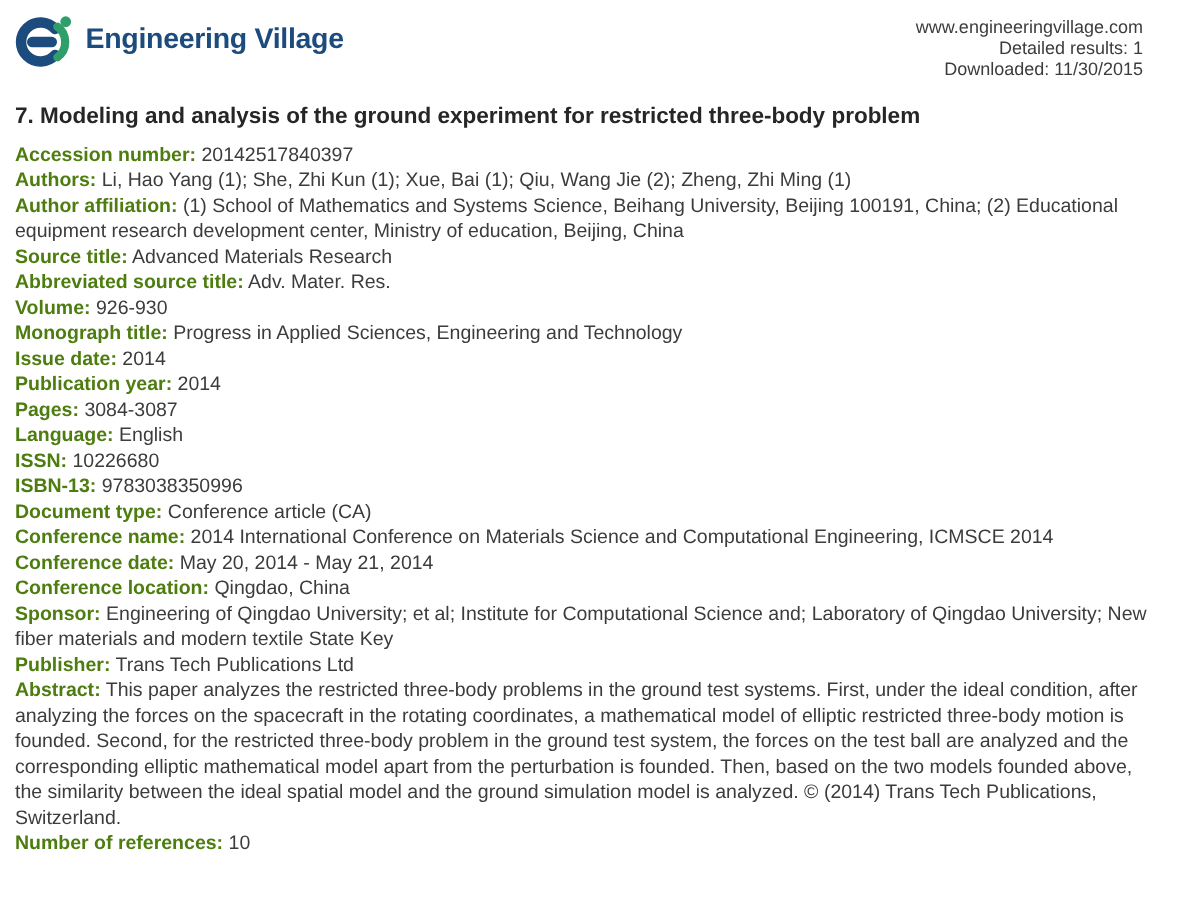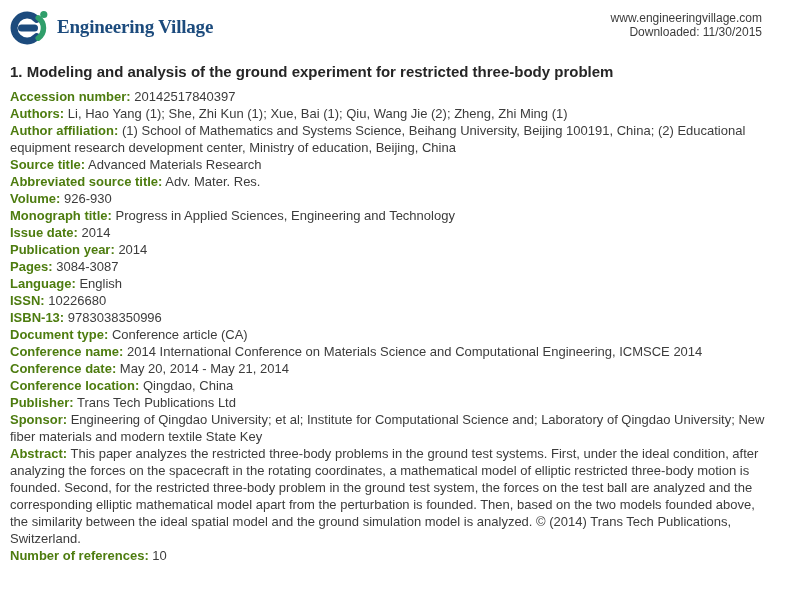--- a/index.html
+++ b/index.html
@@ -21,21 +21,20 @@
     padding: 7px 38px 0 10px;
   }
   .logo { display: flex; align-items: center; gap: 7px; }
   .logo-mark { width: 40px; height: 40px; display: block; }
   .logo-text {
     color: #1c4b7d;
     font-weight: bold;
     font-size: 19px;
     letter-spacing: -0.2px;
     white-space: nowrap;
-    font-family: Liberation Serif, serif;
   }
   .header-meta {
     text-align: right;
     font-size: 12px;
     line-height: 14px;
     color: #3c3c3c;
     padding-top: 4px;
   }
 
   
@@ -70,44 +69,45 @@
         <line x1="11.5" y1="21" x2="24.5" y2="21" stroke="#1c4b7d" stroke-width="7" stroke-linecap="round"></line>
 
         <path d="M 28.2 10.8 A 12.5 12.5 0 0 1 28.2 31.2" fill="none" stroke="#2f9e6a" stroke-width="5.5" stroke-linecap="round"></path>
 
         <circle cx="33.8" cy="7.5" r="3.6" fill="#2f9e6a"></circle>
       </svg>
       <span class="logo-text">Engineering Village</span>
     </div>
     <div class="header-meta">
       <div>www.engineeringvillage.com</div>
+      <div>Detailed results: 1</div>
       <div>Downloaded: 11/30/2015</div>
     </div>
   </div>
 
   <div class="record">
-    <h1 class="record-title">1. Modeling and analysis of the ground experiment for restricted three-body problem</h1>
+    <h1 class="record-title">7. Modeling and analysis of the ground experiment for restricted three-body problem</h1>
     <div id="record-fields">
         <p class="field"><span class="field-label">Accession number</span> <span class="field-value">20142517840397</span></p>
         <p class="field"><span class="field-label">Authors</span> <span class="field-value">Li, Hao Yang (1); She, Zhi Kun (1); Xue, Bai (1); Qiu, Wang Jie (2); Zheng, Zhi Ming (1)</span></p>
         <p class="field"><span class="field-label">Author affiliation</span> <span class="field-value">(1) School of Mathematics and Systems Science, Beihang University, Beijing 100191, China; (2) Educational equipment research development center, Ministry of education, Beijing, China</span></p>
         <p class="field"><span class="field-label">Source title</span> <span class="field-value">Advanced Materials Research</span></p>
         <p class="field"><span class="field-label">Abbreviated source title</span> <span class="field-value">Adv. Mater. Res.</span></p>
         <p class="field"><span class="field-label">Volume</span> <span class="field-value">926-930</span></p>
         <p class="field"><span class="field-label">Monograph title</span> <span class="field-value">Progress in Applied Sciences, Engineering and Technology</span></p>
         <p class="field"><span class="field-label">Issue date</span> <span class="field-value">2014</span></p>
         <p class="field"><span class="field-label">Publication year</span> <span class="field-value">2014</span></p>
         <p class="field"><span class="field-label">Pages</span> <span class="field-value">3084-3087</span></p>
         <p class="field"><span class="field-label">Language</span> <span class="field-value">English</span></p>
         <p class="field"><span class="field-label">ISSN</span> <span class="field-value">10226680</span></p>
         <p class="field"><span class="field-label">ISBN-13</span> <span class="field-value">9783038350996</span></p>
         <p class="field"><span class="field-label">Document type</span> <span class="field-value">Conference article (CA)</span></p>
         <p class="field"><span class="field-label">Conference name</span> <span class="field-value">2014 International Conference on Materials Science and Computational Engineering, ICMSCE 2014</span></p>
         <p class="field"><span class="field-label">Conference date</span> <span class="field-value">May 20, 2014 - May 21, 2014</span></p>
         <p class="field"><span class="field-label">Conference location</span> <span class="field-value">Qingdao, China</span></p>
+        <p class="field"><span class="field-label">Sponsor</span> <span class="field-value">Engineering of Qingdao University; et al; Institute for Computational Science and; Laboratory of Qingdao University; New fiber materials and modern textile State Key</span></p>
         <p class="field"><span class="field-label">Publisher</span> <span class="field-value">Trans Tech Publications Ltd</span></p>
-        <p class="field"><span class="field-label">Sponsor</span> <span class="field-value">Engineering of Qingdao University; et al; Institute for Computational Science and; Laboratory of Qingdao University; New fiber materials and modern textile State Key</span></p>
         <p class="field"><span class="field-label">Abstract</span> <span class="field-value">This paper analyzes the restricted three-body problems in the ground test systems. First, under the ideal condition, after analyzing the forces on the spacecraft in the rotating coordinates, a mathematical model of elliptic restricted three-body motion is founded. Second, for the restricted three-body problem in the ground test system, the forces on the test ball are analyzed and the corresponding elliptic mathematical model apart from the perturbation is founded. Then, based on the two models founded above, the similarity between the ideal spatial model and the ground simulation model is analyzed. © (2014) Trans Tech Publications, Switzerland.</span></p>
         <p class="field"><span class="field-label">Number of references</span> <span class="field-value">10</span></p>
       </div>
   </div>
 
 </div>
 
 </body></html>

